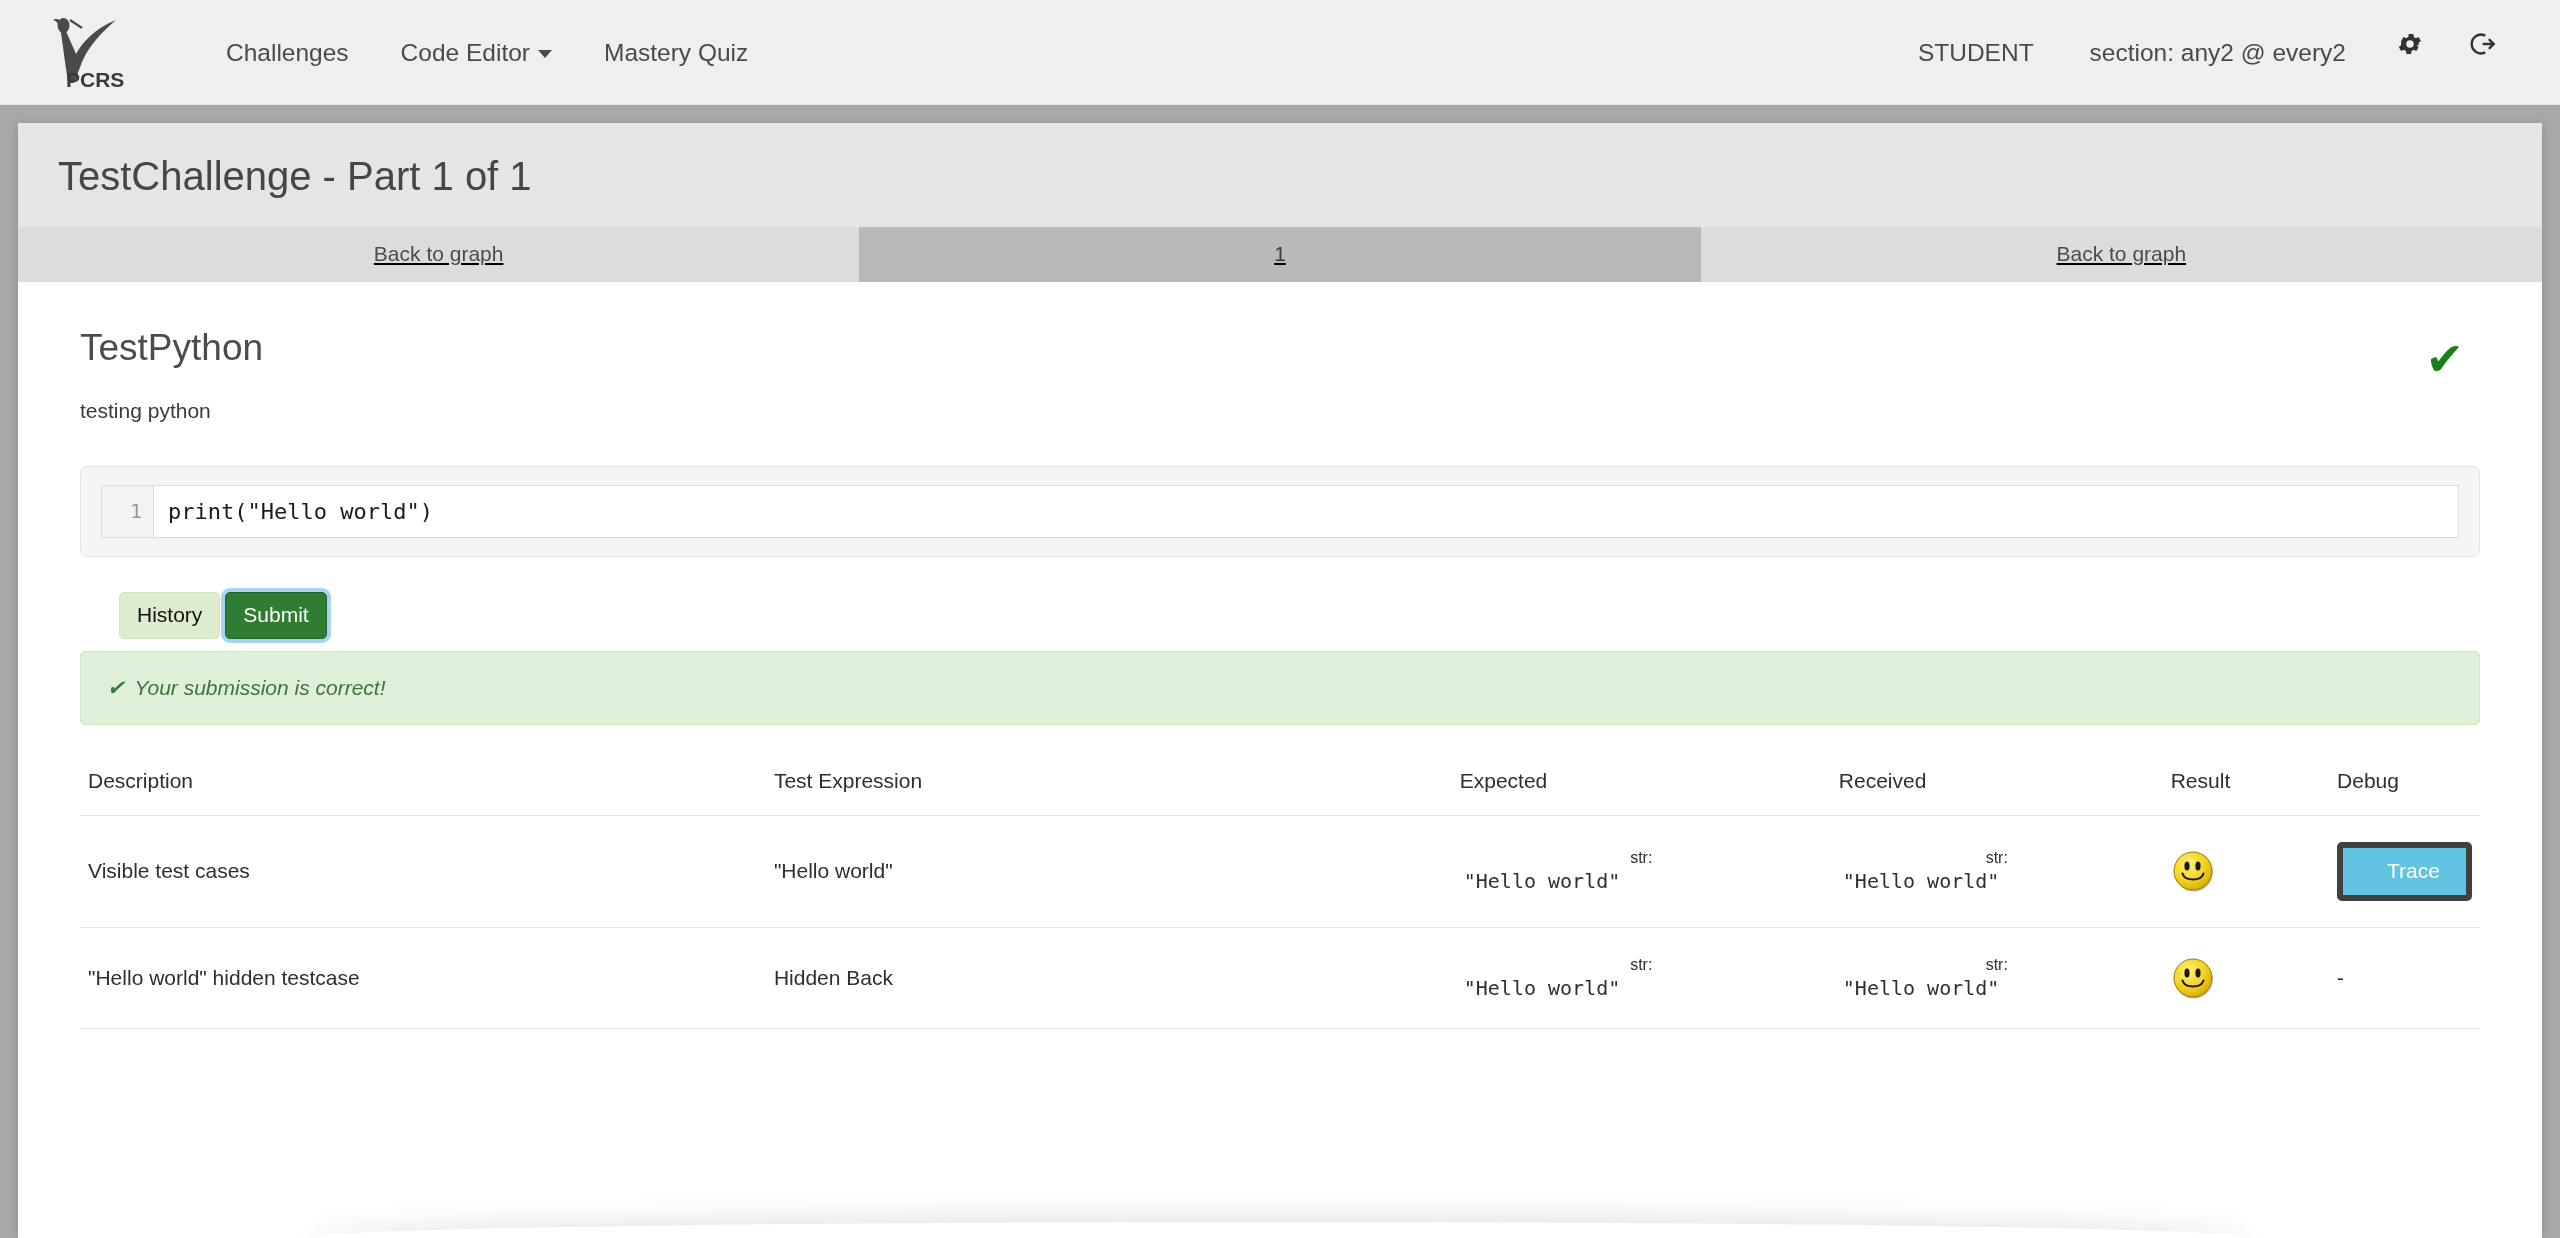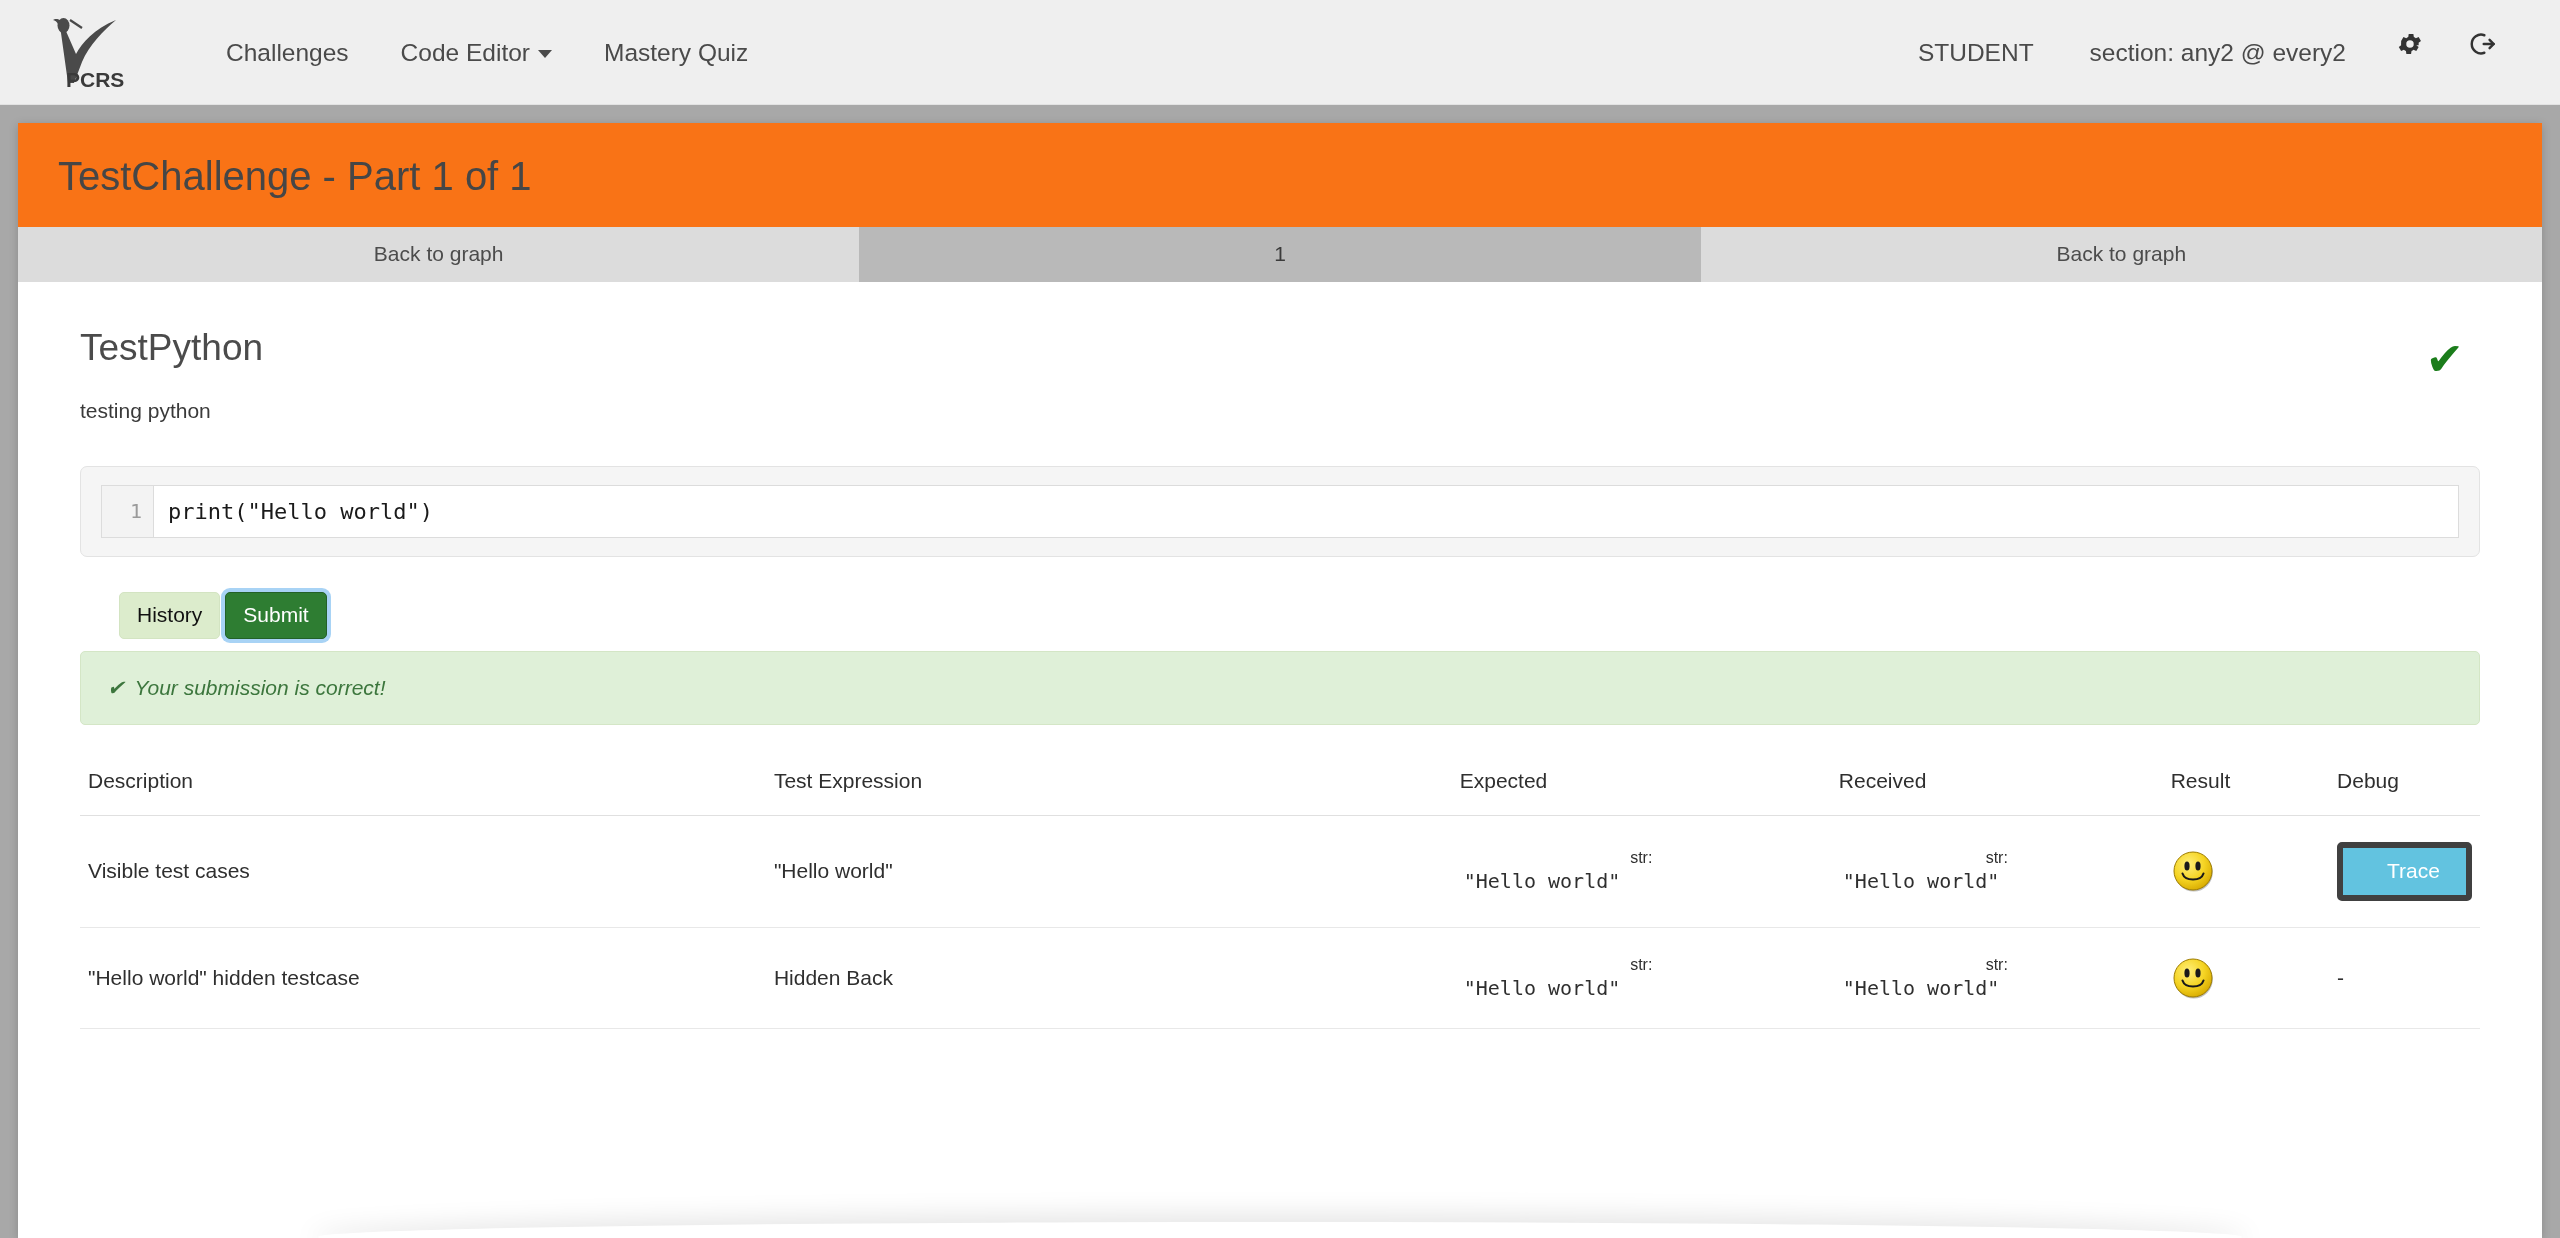--- a/index.html
+++ b/index.html
@@ -71,33 +71,33 @@
   }
   .page-panel {
     background: #ffffff;
     height: 100%;
     box-shadow: 0 2px 9px rgba(0,0,0,0.18);
     position: relative;
     overflow: hidden;
   }
 
   .panel-head {
-    background: #f97316;
+    background: #e5e5e5;
     padding: 30px 40px 28px 40px;
   }
   .panel-title {
     font-size: 40px;
     color: #464646;
     font-weight: normal;
     margin: 0;
     line-height: 1.15;
   }
 
   
-  .tabstrip { display: flex; width: 100%; }
+  .tabstrip { display: flex; width: 100%; text-decoration: underline; }
   .tab {
     flex: 1 1 0;
     text-align: center;
     font-size: 21px;
     color: #4c4c4c;
     background: #dcdcdc;
     padding: 15px 6px 16px 6px;
     cursor: pointer;
     white-space: nowrap;
   }

